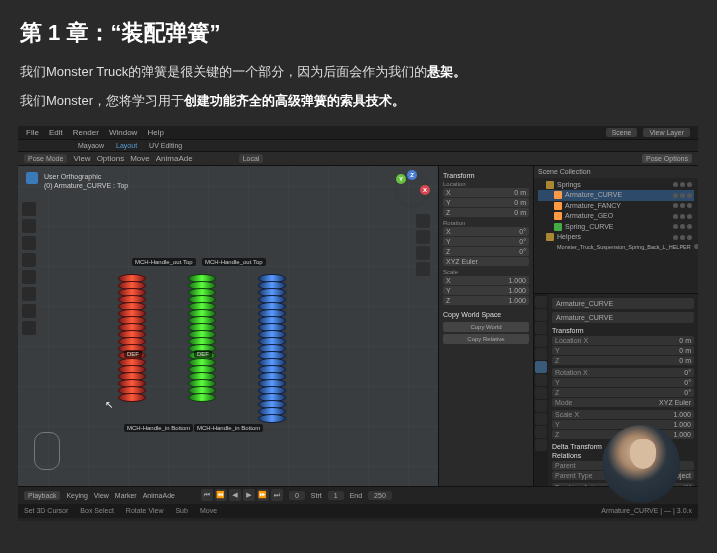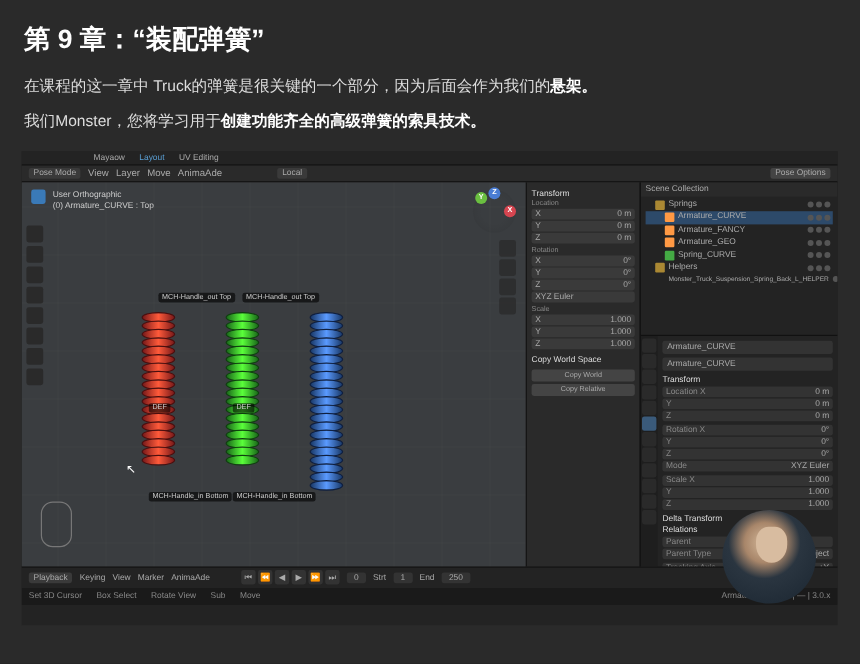--- a/index.html
+++ b/index.html
@@ -93,41 +93,52 @@
 .statusbar { height: 14px; background: #1a1a1a; display: flex; align-items: center; gap: 12px; padding: 0 6px; font-size: 7px; color: #888; }
 .statusbar .right { margin-left: auto; }
 .cursor { position: absolute; left: 87px; top: 233px; color: #fff; font-size: 10px; pointer-events: none; }
 .webcam { position: absolute; right: 18px; bottom: 18px; width: 78px; height: 78px; border-radius: 50%; background: radial-gradient(circle at 45% 35%, #d4b89a 0%, #a8866a 25%, #2a3540 45%, #1a2530 100%); overflow: hidden; }
 .webcam::after { content: ''; position: absolute; left: 28px; top: 14px; width: 26px; height: 30px; background: #d8bca0; border-radius: 40% 40% 50% 50%; }
 .grid-lines { position: absolute; inset: 0; background-image: linear-gradient(rgba(255,255,255,0.02) 1px, transparent 1px), linear-gradient(90deg, rgba(255,255,255,0.02) 1px, transparent 1px); background-size: 40px 40px; background-position: center 180px; }
 </style>
 </head>
 <body>
 
-<h1 class="page-title">第 9 章：“装配弹簧”</h1>
+<h1 class="page-title">第 1 章：“装配弹簧”</h1>
 <p class="page-desc">
-  <span>在课程的这一章中 Truck的弹簧是很关键的一个部分，因为后面会作为我们的</span><b>悬架。</b>
+  <span>我们Monster Truck的弹簧是很关键的一个部分，因为后面会作为我们的</span><b>悬架。</b>
 </p>
 <p class="page-desc">
   <span>我们Monster，您将学习用于</span><b>创建功能齐全的高级弹簧的索具技术。</b>
 </p>
 
 <div class="app">
 
+  <div class="menubar">
+    <span>File</span>
+    <span>Edit</span>
+    <span>Render</span>
+    <span>Window</span>
+    <span>Help</span>
+    <div class="right">
+      <span class="scene-chip">Scene</span>
+      <span class="scene-chip">View Layer</span>
+    </div>
+  </div>
 
   <div class="tabbar">
     <span>Mayaow</span>
     <span class="active">Layout</span>
     <span>UV Editing</span>
   </div>
 
   <div class="hdr">
     <span class="chip">Pose Mode</span>
     <span>View</span>
-    <span>Layer</span>
+    <span>Options</span>
     <span>Move</span>
     <span>AnimaAde</span>
     <span style="margin-left:40px" class="chip">Local</span>
     <div class="right">
       <span class="btn">Pose Options</span>
     </div>
   </div>
 
   <div class="body">
     <div class="viewport">

